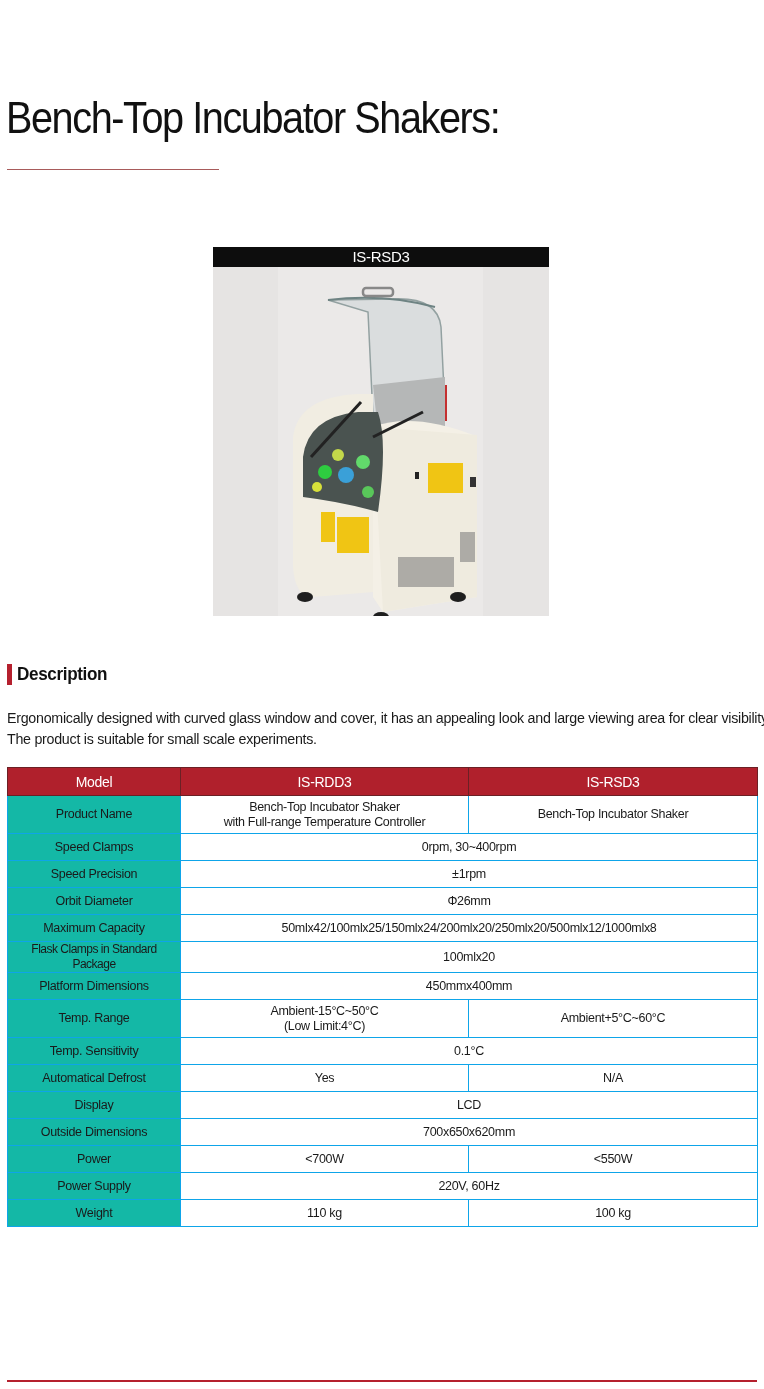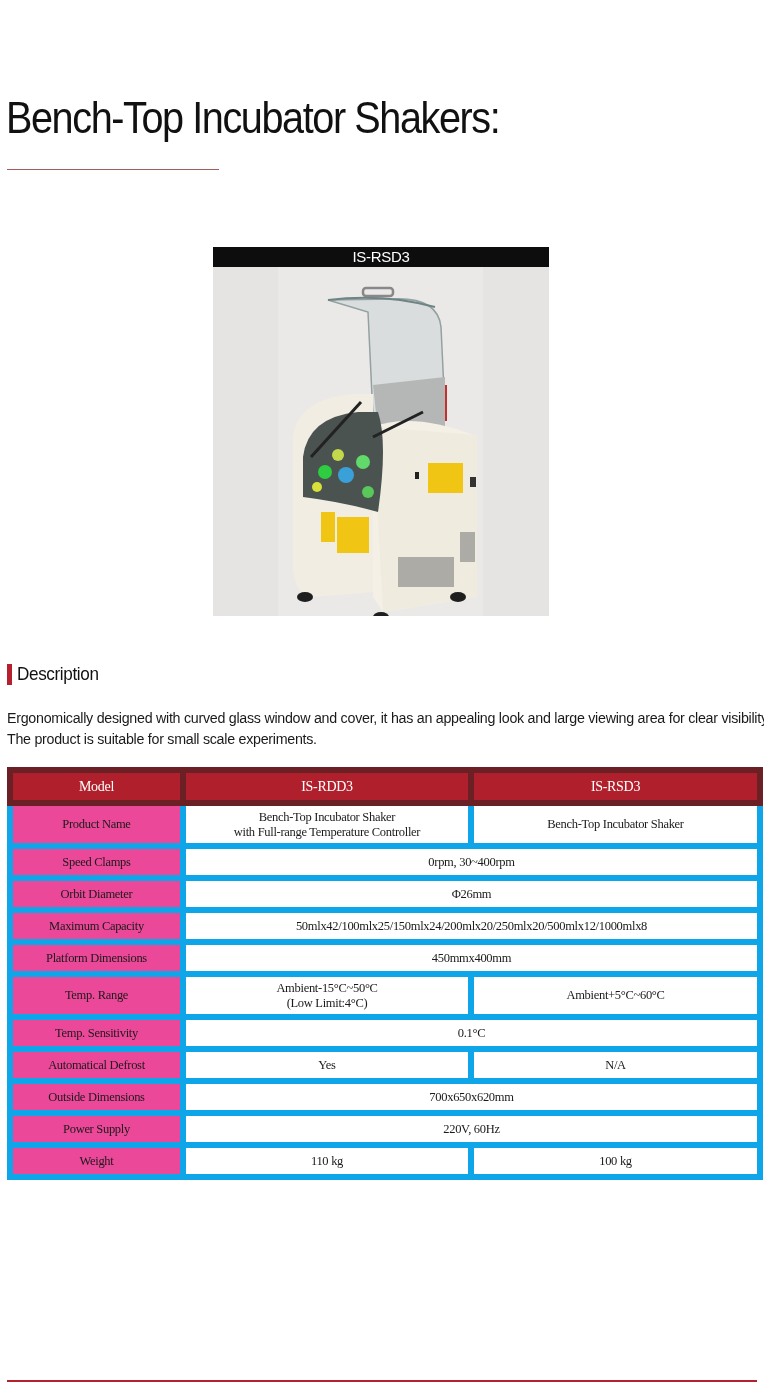--- a/index.html
+++ b/index.html
@@ -22,43 +22,43 @@
       background: #e6e4e3;
     }
     .figure-caption {
       height: 20px; line-height: 20px; background: #0d0d0d; color: #fff;
       text-align: center; font-size: 15px; letter-spacing: -0.3px;
     }
     .figure-canvas { position: relative; width: 336px; height: 349px; }
     .figure-canvas svg { display: block; }
     .section-heading {
       position: absolute; left: 7px; top: 663px; height: 22px;
-      display: flex; align-items: center;
+      display: flex; align-items: center; font-weight: bold;
     }
     .section-bar { width: 5px; height: 21px; background: #b5202e; margin-right: 5px; }
     .section-label { font-size: 19px; color: #111; letter-spacing: -0.4px; transform: scaleX(0.9); transform-origin: left center; display:inline-block; }
     .description {
       position: absolute; left: 7px; top: 707px; width: 900px;
       font-size: 15.5px; line-height: 21px; color: #1a1a1a; letter-spacing: -0.3px;
       white-space: nowrap; transform: scaleX(0.92); transform-origin: left top;
     }
     .spec-table {
       position: absolute; left: 7px; top: 767px; width: 750px;
       border-collapse: collapse; table-layout: fixed;
       font-size: 12.5px; letter-spacing: -0.3px;
     }
     .spec-table td, .spec-table th {
-      border: 6px solid #0ea5e9; text-align: center; vertical-align: middle;
-      padding: 0 4px; color: #1a1a1a; font-weight: normal; font-family: Liberation Serif, serif;
+      border: 1px solid #0ea5e9; text-align: center; vertical-align: middle;
+      padding: 0 4px; color: #1a1a1a; font-weight: normal;
     }
     .spec-table th {
       background: #b0202c; color: #fff; font-size: 14px; height: 27px;
       border-color: #6b2025;
     }
-    .spec-table td.label { background: #ec4899; }
+    .spec-table td.label { background: #14b8a6; }
     .spec-table td { height: 26px; line-height: 15px; }
     .spec-table tr.tall td { height: 37px; }
     .bottom-rule {
       position: absolute; left: 7px; top: 1380px; width: 750px; height: 2px;
       background: #b5202e;
     }
   </style>
 </head>
 <body>
 
@@ -139,48 +139,65 @@
     <tr class="tall">
       <td class="label">Product Name</td>
       <td><span>Bench-Top Incubator Shaker</span><br><span>with Full-range Temperature Controller</span></td>
       <td>Bench-Top Incubator Shaker</td>
     </tr>
     <tr>
       <td class="label">Speed Clamps</td>
       <td colspan="2">0rpm, 30~400rpm</td>
     </tr>
     <tr>
+      <td class="label">Speed Precision</td>
+      <td colspan="2">±1rpm</td>
+    </tr>
+    <tr>
       <td class="label">Orbit Diameter</td>
       <td colspan="2">Φ26mm</td>
     </tr>
     <tr>
       <td class="label">Maximum Capacity</td>
       <td colspan="2">50mlx42/100mlx25/150mlx24/200mlx20/250mlx20/500mlx12/1000mlx8</td>
+    </tr>
+    <tr>
+      <td class="label" style="font-size:12px;letter-spacing:-0.5px;">Flask Clamps in Standard Package</td>
+      <td colspan="2">100mlx20</td>
     </tr>
     <tr>
       <td class="label">Platform Dimensions</td>
       <td colspan="2">450mmx400mm</td>
     </tr>
     <tr class="tall">
       <td class="label">Temp. Range</td>
       <td><span>Ambient-15°C~50°C</span><br><span>(Low Limit:4°C)</span></td>
       <td>Ambient+5°C~60°C</td>
     </tr>
     <tr>
       <td class="label">Temp. Sensitivity</td>
       <td colspan="2">0.1°C</td>
     </tr>
     <tr>
       <td class="label">Automatical Defrost</td>
       <td>Yes</td>
       <td>N/A</td>
     </tr>
     <tr>
+      <td class="label">Display</td>
+      <td colspan="2">LCD</td>
+    </tr>
+    <tr>
       <td class="label">Outside Dimensions</td>
       <td colspan="2">700x650x620mm</td>
+    </tr>
+    <tr>
+      <td class="label">Power</td>
+      <td>&lt;700W</td>
+      <td>&lt;550W</td>
     </tr>
     <tr>
       <td class="label">Power Supply</td>
       <td colspan="2">220V, 60Hz</td>
     </tr>
     <tr>
       <td class="label">Weight</td>
       <td>110 kg</td>
       <td>100 kg</td>
     </tr>

